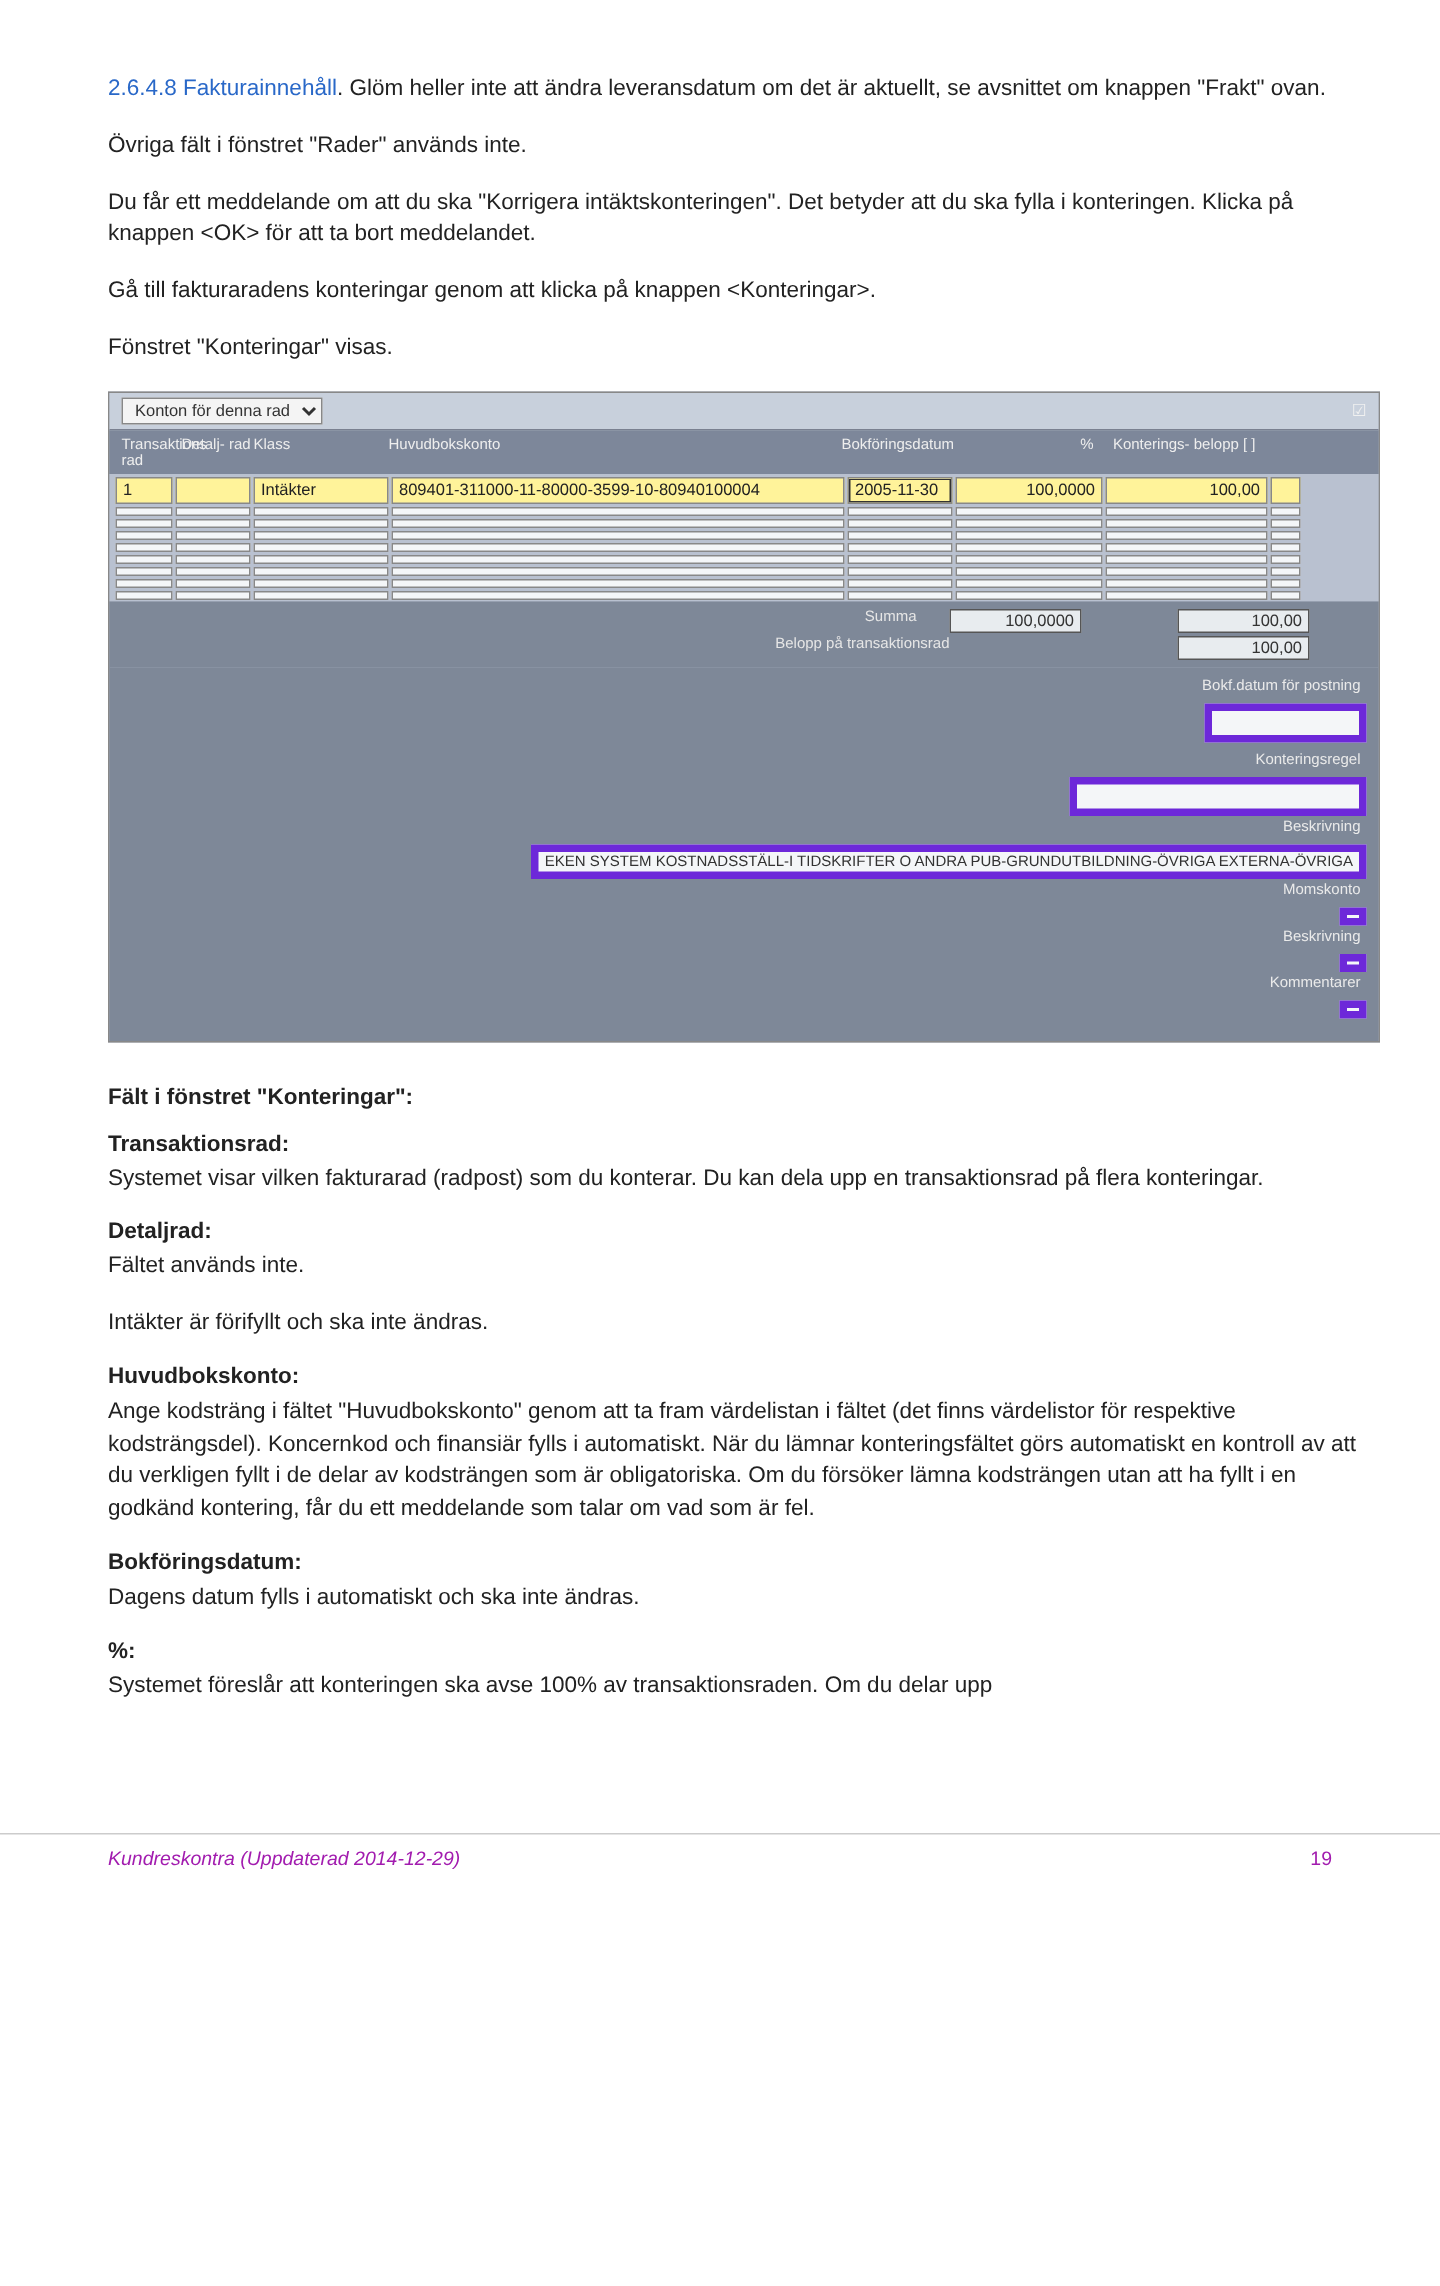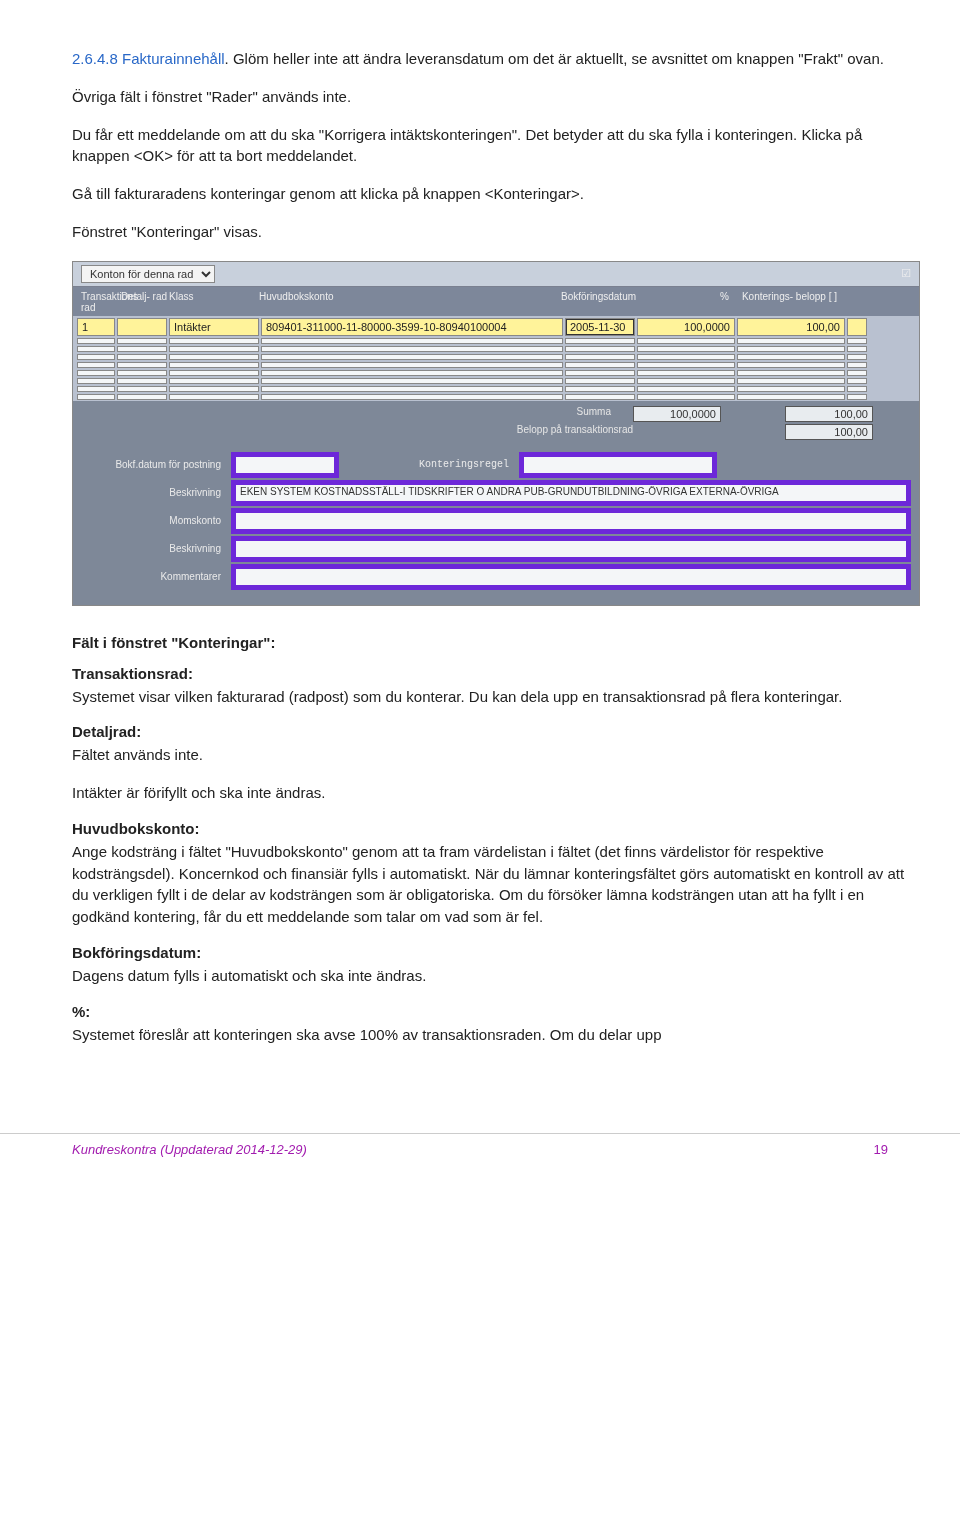--- a/index.html
+++ b/index.html
@@ -129,38 +129,38 @@
     text-align: right;
     padding: 1px 4px;
     font-size: 11px;
   }
   .details {
     background: #7e8898;
     padding: 6px 8px 14px 8px;
   }
   .drow {
     display: flex;
-    align-items: center;
+    align-items: flex-end;
     gap: 6px;
     padding: 1px 0;
+    flex-direction: column;
   }
   .dlabel {
     width: 140px;
     text-align: right;
     font-size: 10px;
     color: #eaeaea;
     padding-right: 4px;
   }
   .dlabel2 {
     width: 100px;
     text-align: right;
     font-size: 10px;
     color: #eaeaea;
     padding: 0 4px;
-    font-family: Liberation Mono, monospace;
   }
   .dfield {
     background: #f4f6f8;
     border: 5px solid #6d28d9;
     height: 14px;
     padding: 1px 4px;
     font-size: 10px;
     color: #333;
     overflow: hidden;
     white-space: nowrap;

